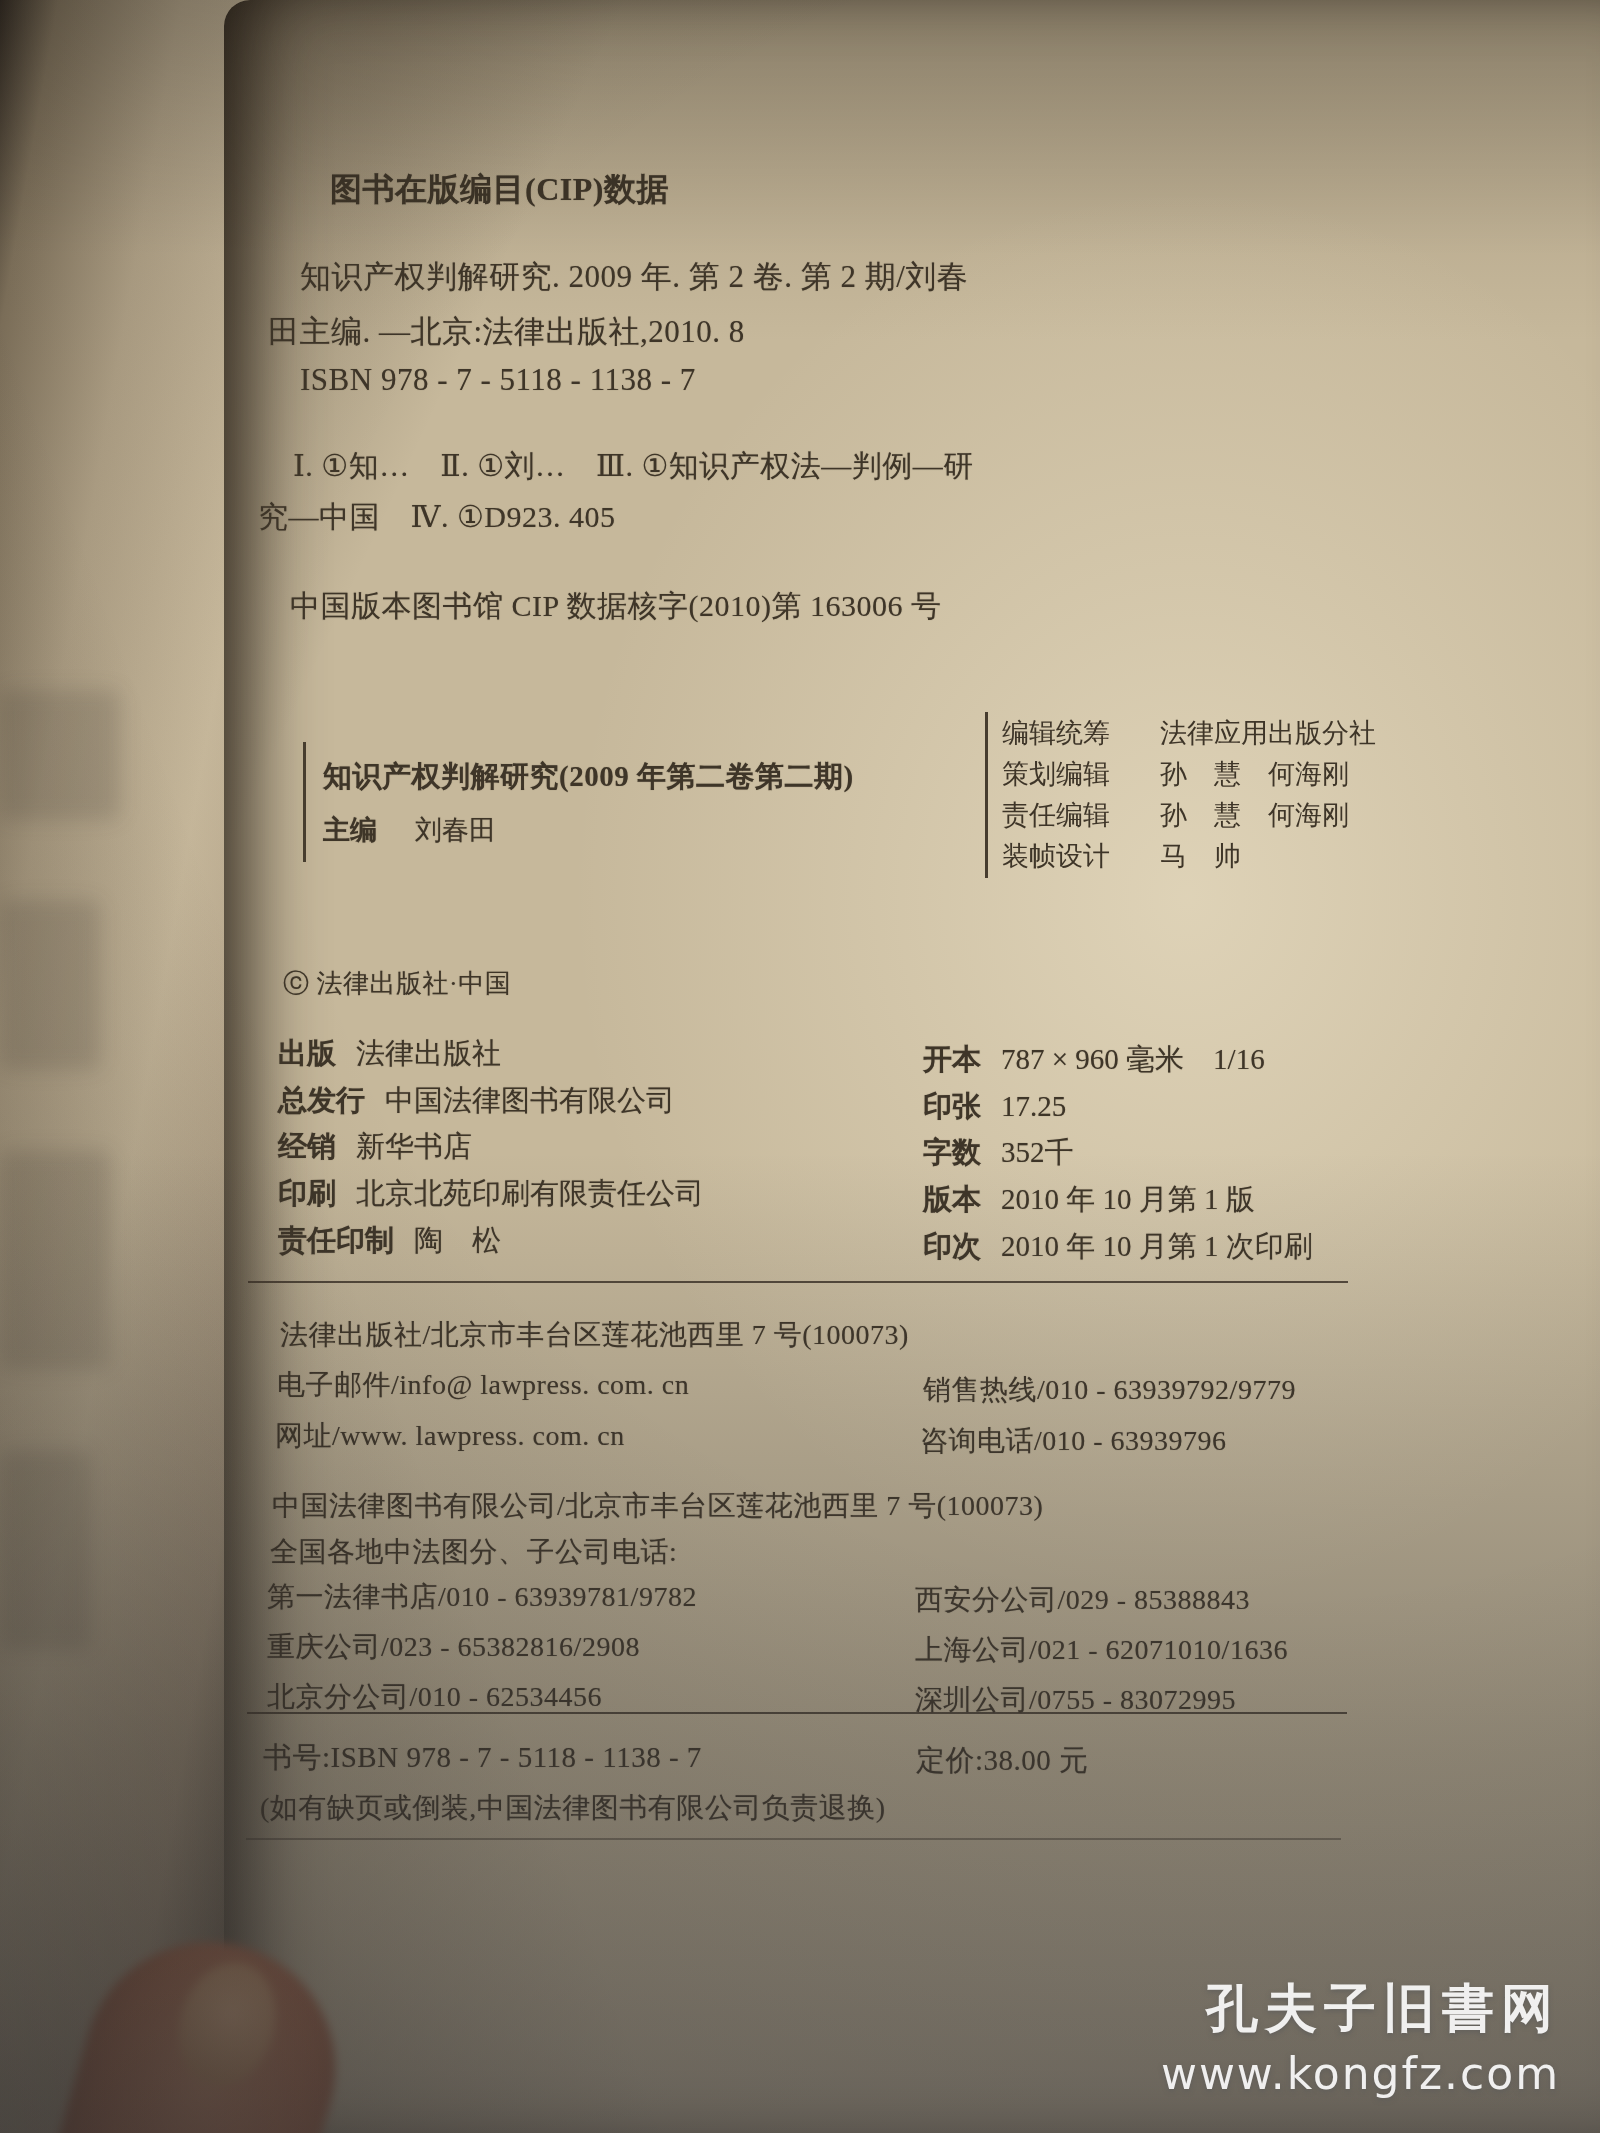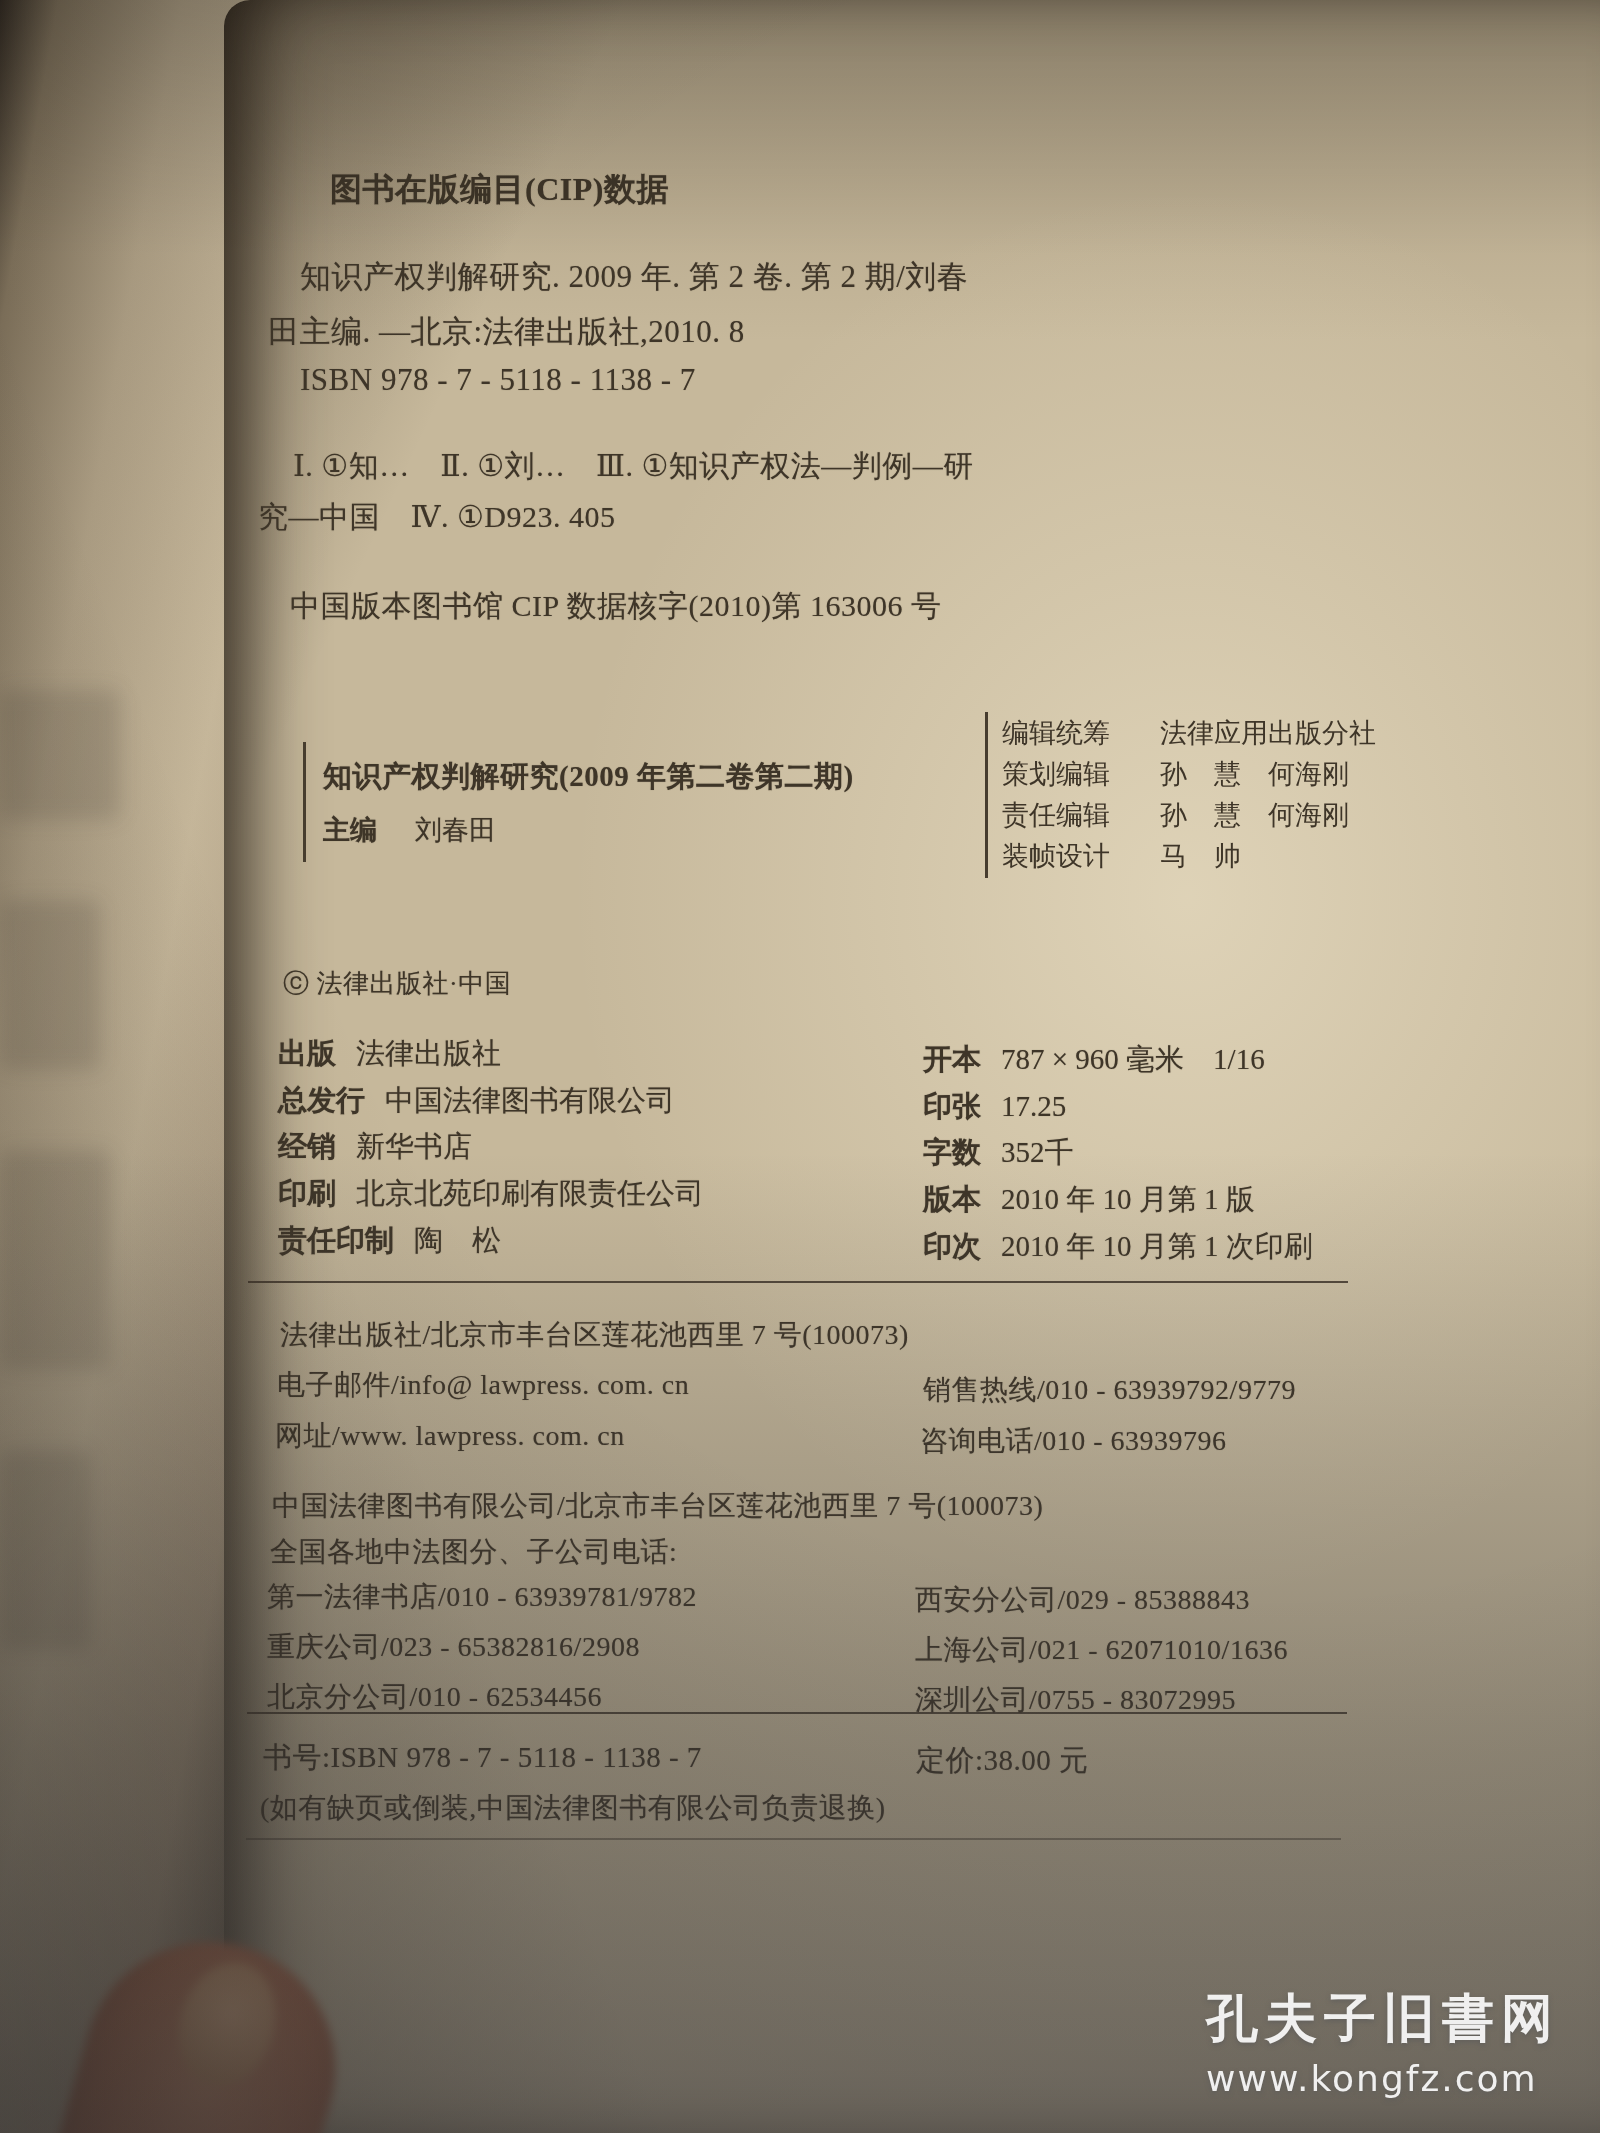--- a/index.html
+++ b/index.html
@@ -46,25 +46,25 @@
   .finger-nail{position:absolute;left:84px;top:16px;width:94px;height:126px;border-radius:50%;
      background:radial-gradient(circle at 50% 40%, #e6b689, #c08a5c 82%);opacity:.9;}
   
   .overlay{position:absolute;inset:0;z-index:20;pointer-events:none;
     background:
       radial-gradient(140% 92% at 78% 36%, rgba(0,0,0,0) 42%, rgba(30,26,22,0.16) 72%, rgba(24,21,19,0.38) 100%),
       linear-gradient(180deg, rgba(0,0,0,0.20) 0%, rgba(0,0,0,0) 12%, rgba(0,0,0,0) 54%, rgba(56,56,58,0.38) 82%, rgba(62,62,66,0.58) 100%),
       linear-gradient(250deg, rgba(0,0,0,0) 72%, rgba(34,27,19,0.35) 100%);
   }
   
-  .watermark{position:absolute;right:40px;bottom:34px;z-index:40;text-align:left;
+  .watermark{position:absolute;right:40px;bottom:34px;z-index:40;text-align:right;
      color:rgba(255,255,255,0.9);}
   .wm1{font-size:52px;font-weight:bold;letter-spacing:7px;font-family:"DejaVu Serif","Liberation Serif",serif;
      text-shadow:0 2px 5px rgba(90,90,90,0.7);}
-  .wm2{font-size:36px;letter-spacing:2px;margin-top:4px;font-family:"DejaVu Sans","Liberation Sans",sans-serif;
+  .wm2{font-size:44px;letter-spacing:2px;margin-top:4px;font-family:"DejaVu Sans","Liberation Sans",sans-serif;
      text-shadow:0 2px 5px rgba(90,90,90,0.7);}
 </style>
 </head>
 <body>
 
 <div class="photo">
 
   <div class="left-page">
     <div class="smudge" style="left:0;top:690px;width:120px;height:130px;"></div>
     <div class="smudge" style="left:0;top:900px;width:100px;height:170px;"></div>

